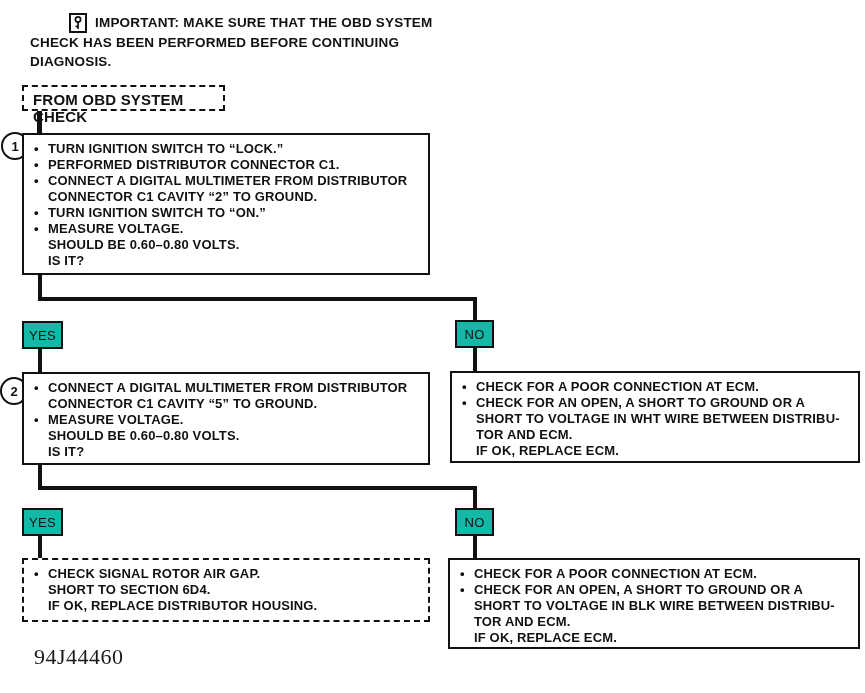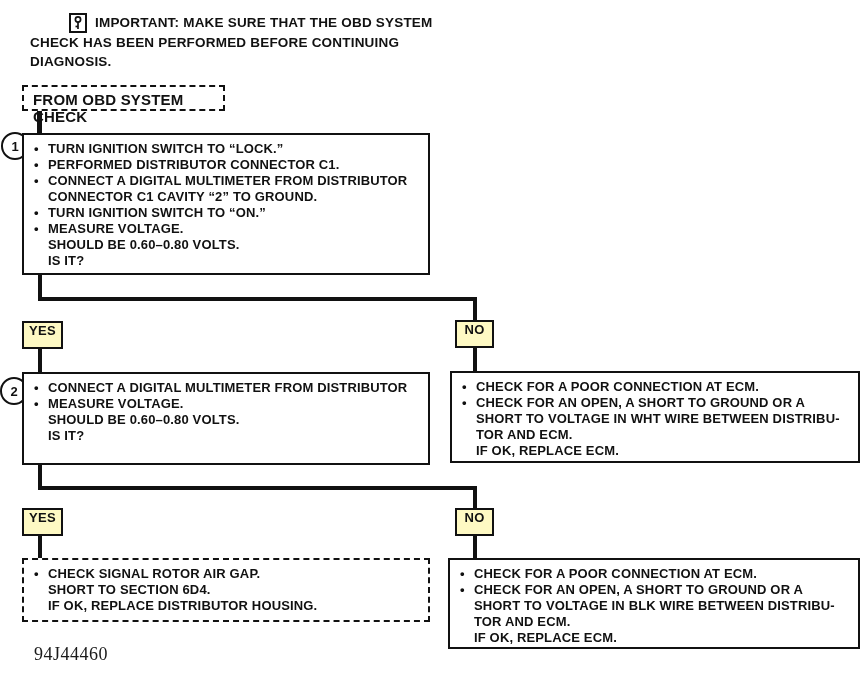--- a/index.html
+++ b/index.html
@@ -14,32 +14,32 @@
   .note-line{font-weight:bold;font-size:13.5px;line-height:19px;letter-spacing:.2px;white-space:nowrap;}
   
   .box{position:absolute;box-sizing:border-box;background:#fff;border:2px solid #111;z-index:2;}
   .box.dashed{border-style:dashed;}
   .entry-label{font-weight:bold;font-size:15px;letter-spacing:.2px;padding:4px 8px 0 9px;display:block;}
   .content{padding:6px 6px 0 10px;}
   .line{display:flex;font-weight:bold;font-size:13px;line-height:16px;letter-spacing:.15px;}
   .line .bullet{width:14px;flex:0 0 auto;}
   .line .txt{white-space:nowrap;}
   
-  .tag{position:absolute;box-sizing:border-box;border:2px solid #111;background:#fef9c3;
-       display:flex;justify-content:center;
-       font-weight:bold;font-size:13px;letter-spacing:.3px;z-index:2;}
+  .tag{position:absolute;box-sizing:border-box;border:2px solid #111;background:#14b8a6;
+       display:flex;align-items:center;justify-content:center;
+       font-weight:normal;font-size:13px;letter-spacing:.3px;z-index:2;}
   
   .circ{position:absolute;width:28px;height:28px;box-sizing:border-box;border:2px solid #111;
         border-radius:50%;background:#fff;display:flex;align-items:center;justify-content:center;
         font-weight:bold;font-size:13px;z-index:1;}
   
   .cline{position:absolute;background:#111;z-index:0;}
   
   .fignum{position:absolute;left:34px;top:644px;font-family:"Liberation Serif",serif;
-          font-size:18px;letter-spacing:.5px;color:#1a1a1a;}
+          font-size:22px;letter-spacing:.5px;color:#1a1a1a;}
 </style>
 </head>
 <body>
 
 <div class="page">
 
   <div class="note">
     <div class="note-row1">
       <span class="note-icon">
         <svg width="18" height="20" viewBox="0 0 18 20">
@@ -118,20 +118,24 @@
   <div class="circ" style="left:0px;top:377px;">
     <span>2</span>
   </div>
   <div class="box" style="left:22px;top:372px;width:408px;height:93px;">
     <div class="content">
         <div class="line">
           <span class="bullet">•</span>
           <span class="txt">CONNECT A DIGITAL MULTIMETER FROM DISTRIBUTOR</span>
         </div>
         <div class="line">
+          <span class="bullet"></span>
+          <span class="txt">CONNECTOR C1 CAVITY “5” TO GROUND.</span>
+        </div>
+        <div class="line">
           <span class="bullet">•</span>
           <span class="txt">MEASURE VOLTAGE.</span>
         </div>
         <div class="line">
           <span class="bullet"></span>
           <span class="txt">SHOULD BE 0.60–0.80 VOLTS.</span>
         </div>
         <div class="line">
           <span class="bullet"></span>
           <span class="txt">IS IT?</span>

